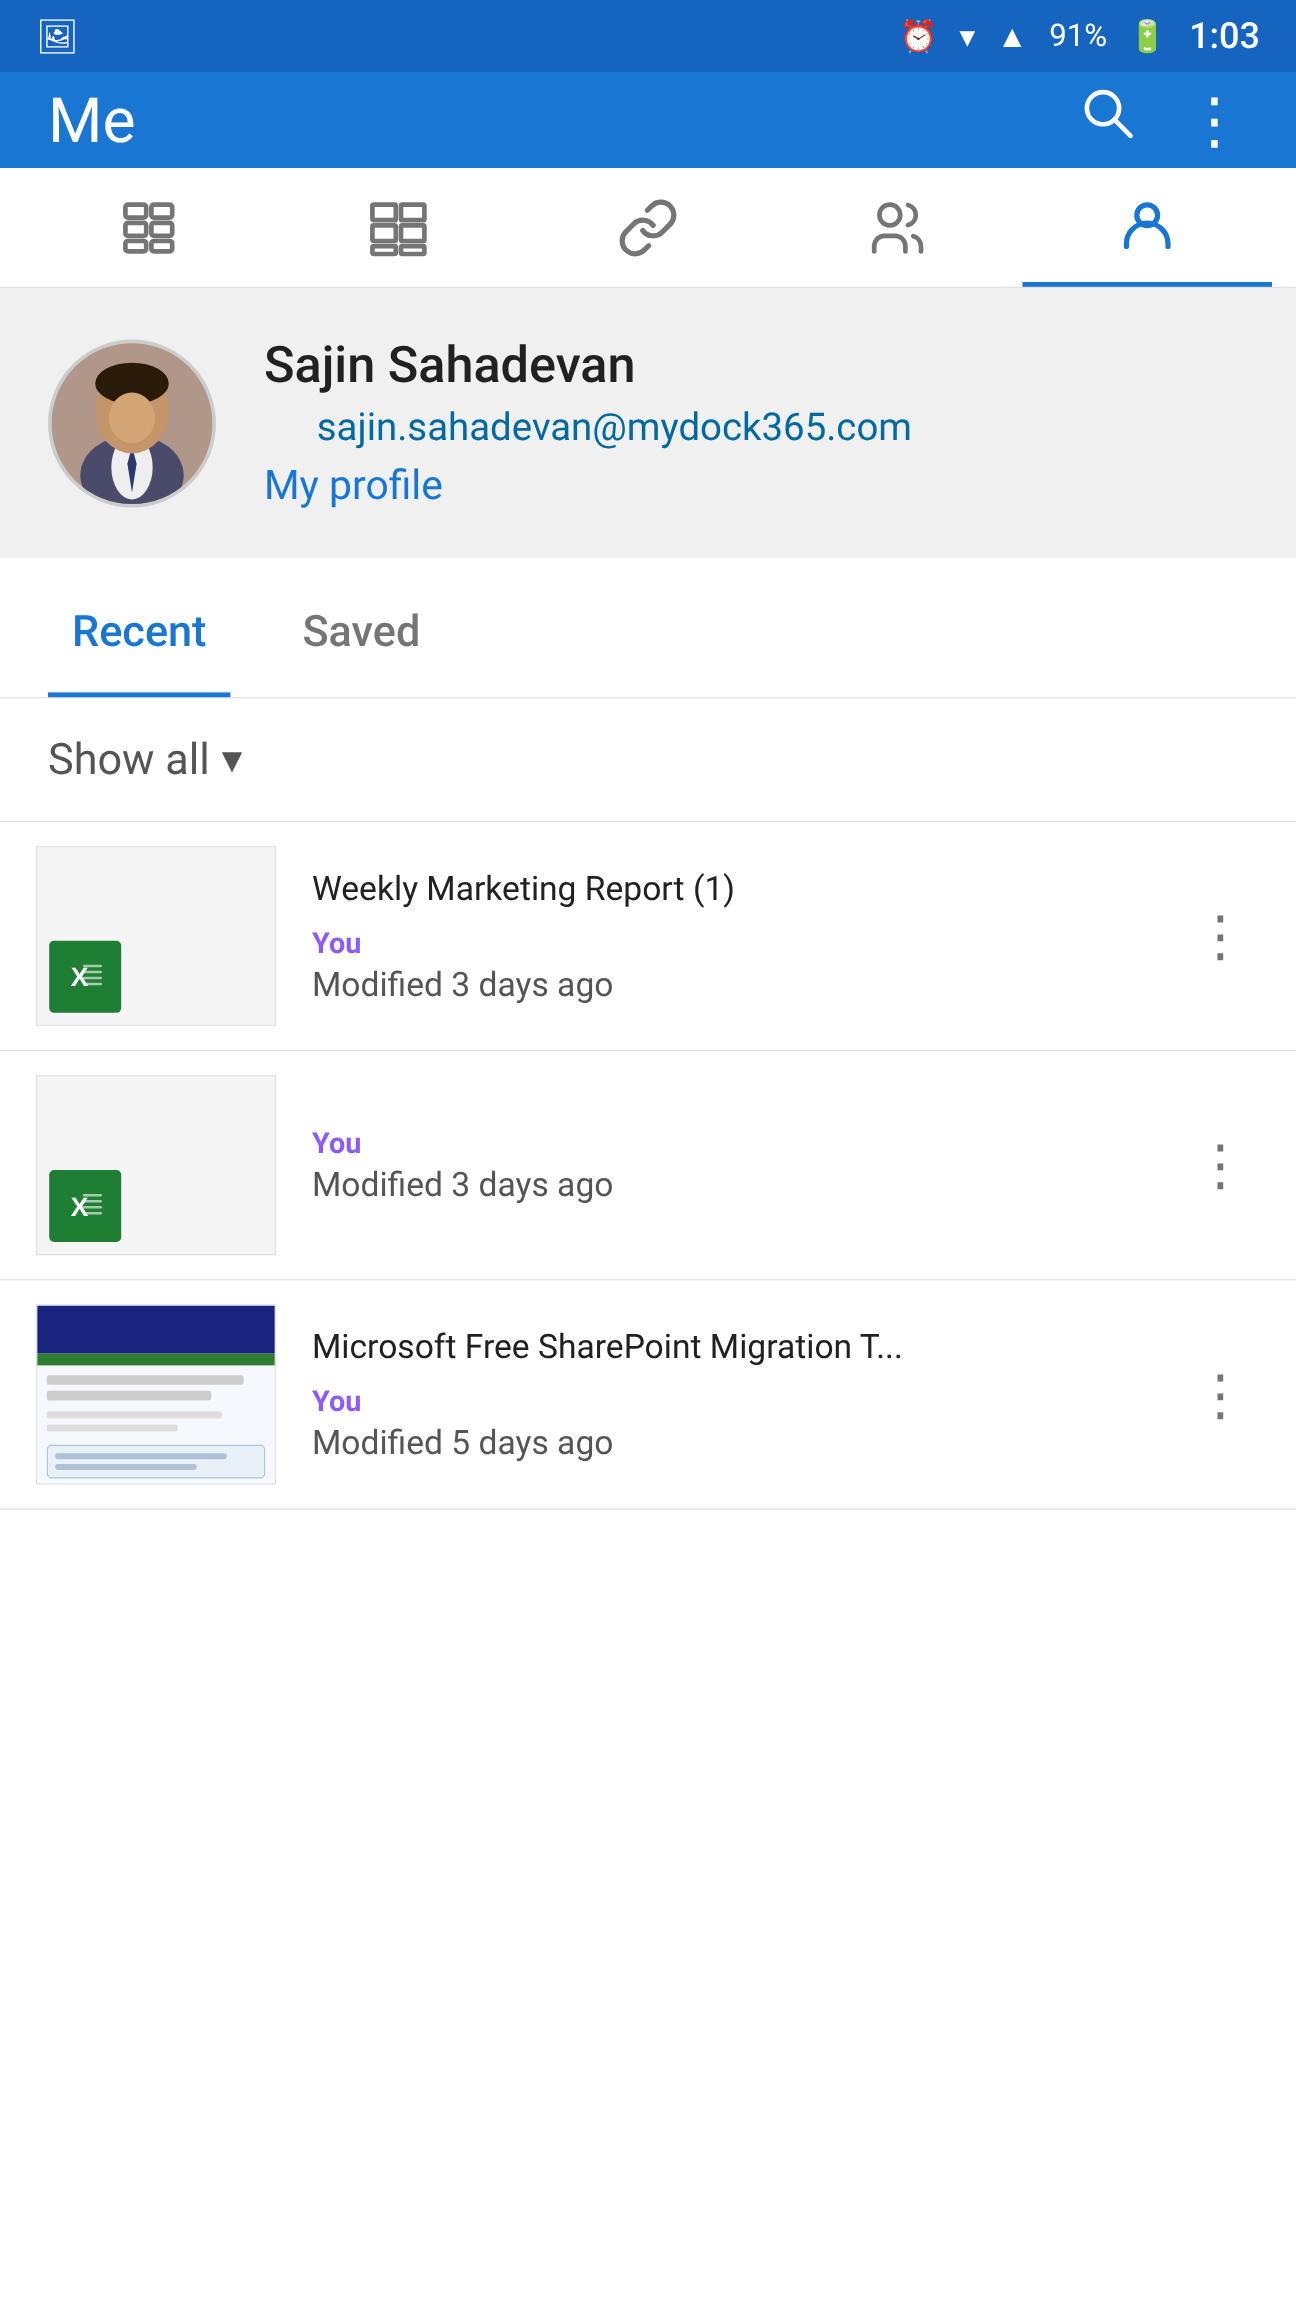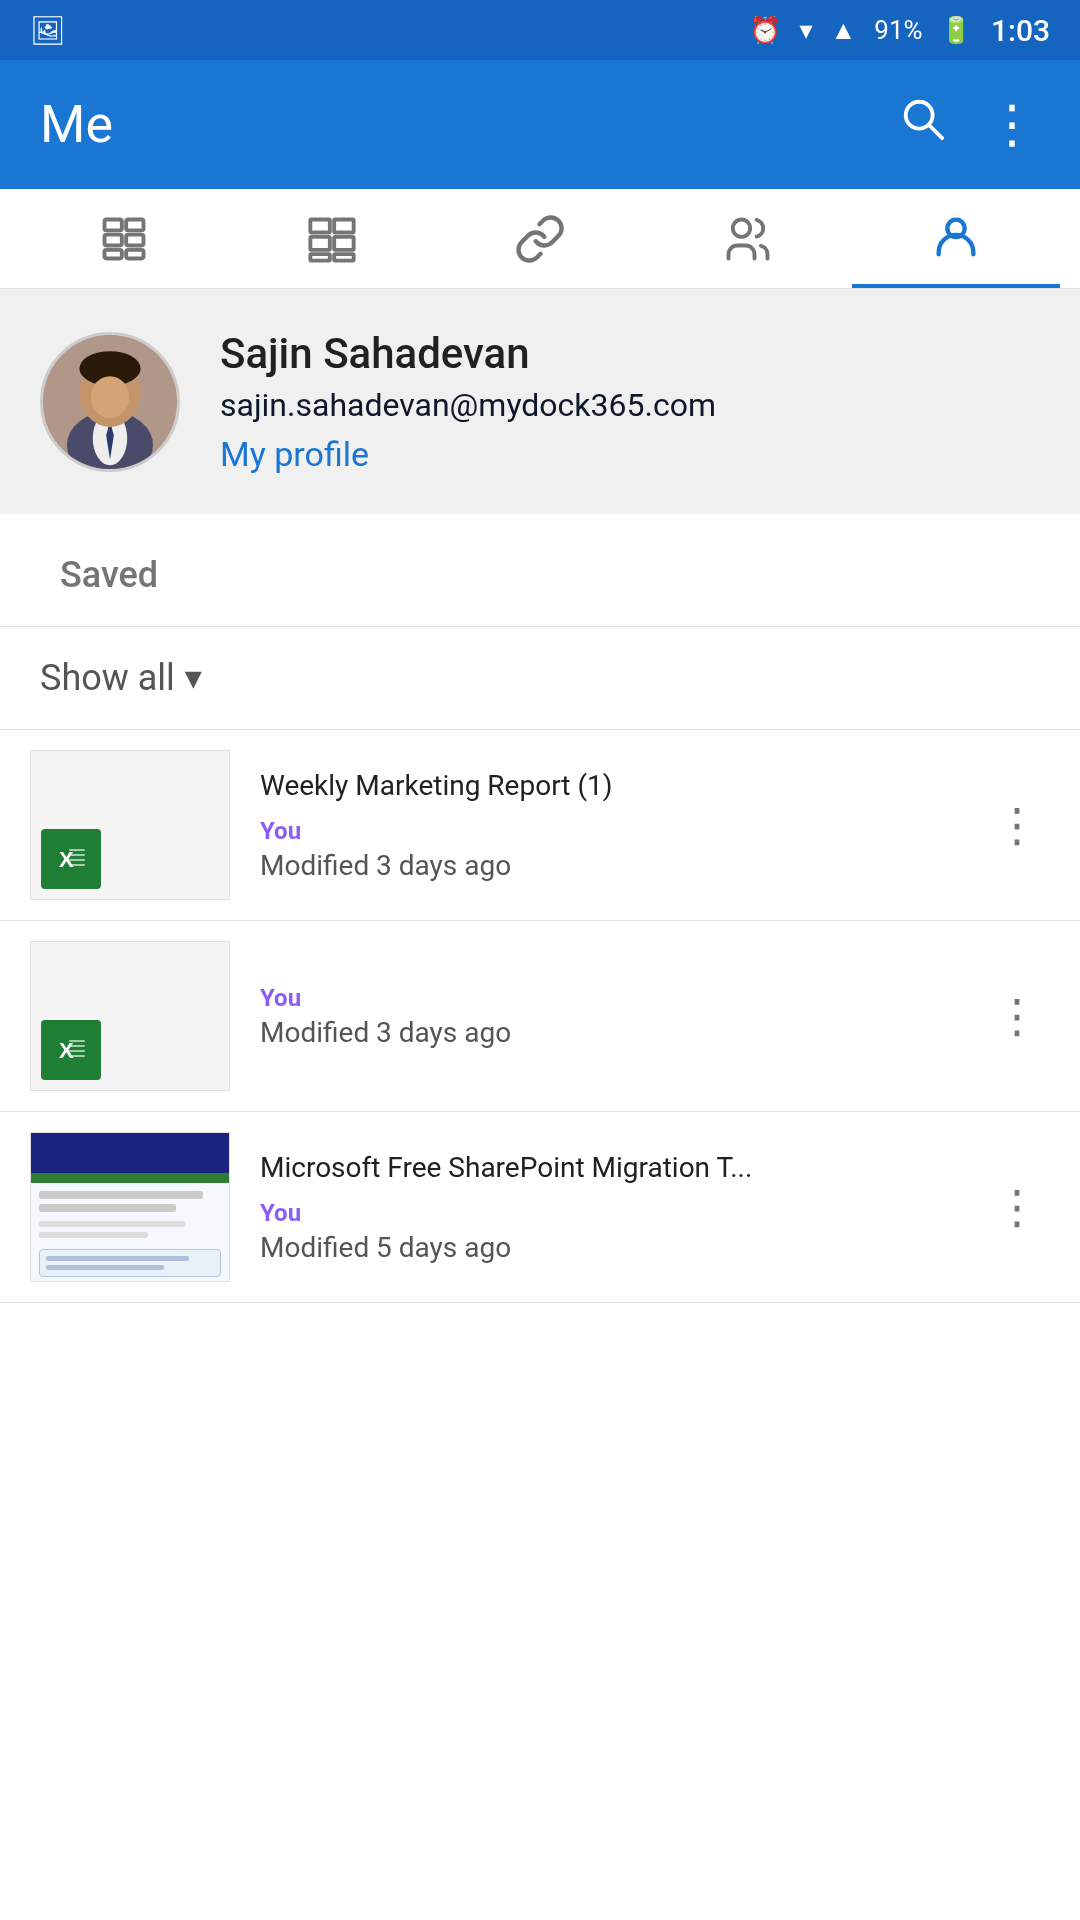--- a/index.html
+++ b/index.html
@@ -37,21 +37,21 @@
       font-size: 26px;
     }
     .status-time {
       font-size: 30px;
       font-weight: 500;
     }
 
     
     .app-bar {
       background: #1976D2;
-      height: 129px;
+      height: 80px;
       display: flex;
       align-items: center;
       justify-content: space-between;
       padding: 0 40px;
     }
     .app-title {
       color: white;
       font-size: 52px;
       font-weight: 400;
     }
@@ -128,22 +128,23 @@
       flex: 1;
     }
     .profile-name {
       font-size: 42px;
       font-weight: 500;
       color: #212121;
       margin-bottom: 8px;
     }
     .profile-email {
       font-size: 32px;
-      color: #0f172a;
+      color: #0369a1;
       margin-bottom: 10px;
+      margin-left: 44px;
     }
     .profile-link {
       font-size: 34px;
       color: #1976D2;
       text-decoration: none;
       margin-top: 36px;
     }
 
     
     .content-tabs {
@@ -344,20 +345,21 @@
     </svg>
   </div>
   <div class="profile-info">
     <div class="profile-name">Sajin Sahadevan</div>
     <div class="profile-email">sajin.sahadevan@mydock365.com</div>
     <a class="profile-link">My profile</a>
   </div>
 </div>
 
 <div class="content-tabs">
+  <div class="content-tab active">Recent</div>
   <div class="content-tab">Saved</div>
 </div>
 
 <div class="show-all">
   <span>Show all</span>
   <span style="font-size:34px;">▾</span>
 </div>
 
 <ul class="file-list">
 

